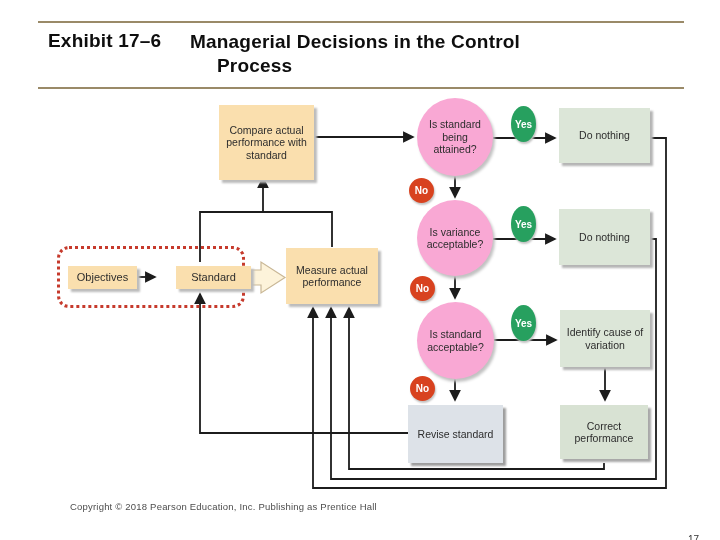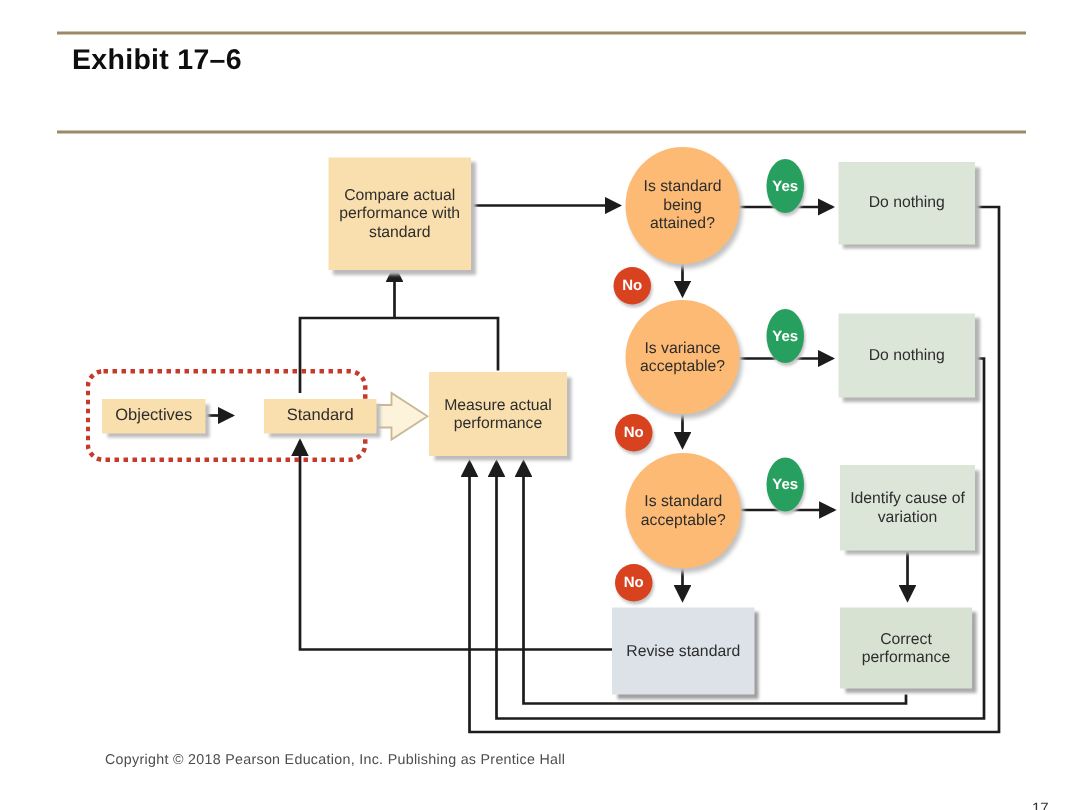--- a/index.html
+++ b/index.html
@@ -26,21 +26,21 @@
   .connector-layer { position:absolute; left:0; top:0; z-index:1; }
   .node {
     position:absolute; z-index:2; box-sizing:border-box;
     display:flex; align-items:center; justify-content:center;
     text-align:center; font-size:10.5px; line-height:1.18; color:#2d2d2d;
   }
   .pbox  { background:#fadfae; box-shadow:3px 3px 2px #bcbcbc; }
   .obox  { background:#dce6d8; box-shadow:3px 3px 2px #b4b4b4; }
   .gbox  { background:#dde2e8; box-shadow:3px 3px 2px #9d9d9d; }
   .cbox  { background:#d8e2d3; box-shadow:3px 3px 2px #a8a8a8; }
-  .circle{ background:#fdba74; border-radius:50%; box-shadow:2px 3px 3px #c2c2c2; padding:0 5px; }
+  .circle{ background:#f9a8d4; border-radius:50%; box-shadow:2px 3px 3px #c2c2c2; padding:0 5px; }
   .smallbox { font-size:11px; }
 
   .badge {
     position:absolute; z-index:3; border-radius:50%;
     display:flex; align-items:center; justify-content:center;
     color:#ffffff; font-weight:bold; font-size:10px;
   }
   .badge-yes { width:25px; height:36px; background:#27a05f; box-shadow:1px 2px 2px #c4c4c4; }
   .badge-no  { width:25px; height:25px; background:#d8421f; box-shadow:1px 2px 2px #c4c4c4; }
 
@@ -79,20 +79,22 @@
     position:absolute; left:688px; top:534px;
     font-size:10px; color:#333333;
   }
 </style>
 </head>
 <body>
 
 <div class="rule rule-top"></div>
 <div class="exhibit-label">Exhibit 17–6</div>
 <div class="slide-title">
+  <div>Managerial Decisions in the Control</div>
+  <div class="line2">Process</div>
 </div>
 <div class="rule rule-bottom"></div>
 
 <svg class="connector-layer" width="720" height="540">
   <defs>
     <marker id="ah" viewBox="0 0 10 10" refX="8.5" refY="5" markerWidth="6.5" markerHeight="6.5" orient="auto">
       <path d="M0,0 L10,5 L0,10 z" fill="#1c1c1c"></path>
     </marker>
   </defs>
   <g stroke="#1c1c1c" stroke-width="1.8" fill="none">

